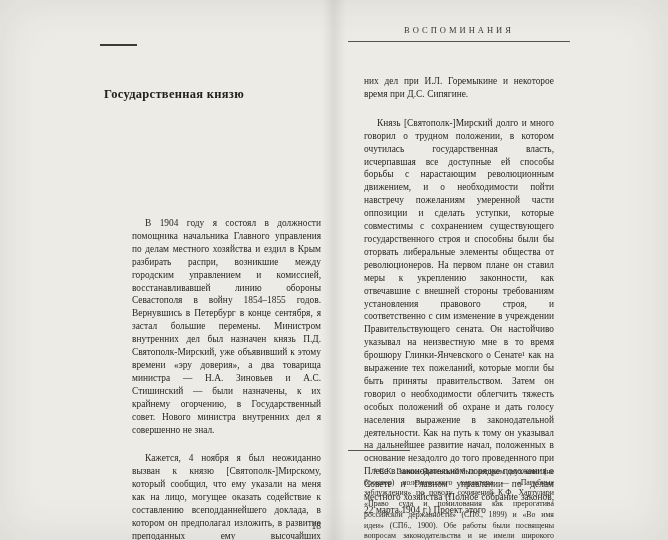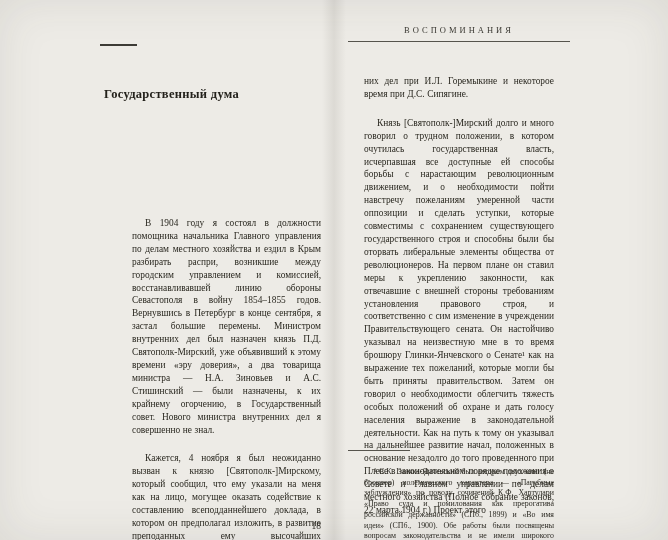--- a/index.html
+++ b/index.html
@@ -72,21 +72,21 @@
   .page.left  .page-number { left: 100px; }
   .page.right .page-number { left: 14px; width: 222px; }
 </style>
 </head>
 <body>
 
 <div class="scan">
 
   <div class="page left">
     <div class="chapter-rule"></div>
-    <h1 class="chapter-title">Государственный дума</h1>
+    <h1 class="chapter-title">Государственная князю</h1>
     <div class="left-body">
       <p class="para indent">В 1904 году я состоял в должности помощника начальника Главного управления по делам местного хозяйства и ездил в Крым разбирать распри, возникшие между городским управлением и комиссией, восстанавливавшей линию обороны Севастополя в войну 1854–1855 годов. Вернувшись в Петербург в конце сентября, я застал большие перемены. Министром внутренних дел был назначен князь П.Д. Святополк-Мирский, уже объявивший к этому времени «эру доверия», а два товарища министра — Н.А. Зиновьев и А.С. Стишинский — были назначены, к их крайнему огорчению, в Государственный совет. Нового министра внутренних дел я совершенно не знал.</p>
       <p class="para indent">Кажется, 4 ноября я был неожиданно вызван к князю [Святополк-]Мирскому, который сообщил, что ему указали на меня как на лицо, могущее оказать содействие к составлению всеподданнейшего доклада, в котором он предполагал изложить, в развитие преподанных ему высочайших предначертаний, программу преобразования внутреннего строя империи. Кто именно указал, он не пояснил, но по некоторым словам я догадался, что это был князь Оболенский, бывший товарищем министра внутрен-</p>
     </div>
     <div class="page-number">18</div>
   </div>
 
   <div class="gutter"></div>
 
   <div class="page right">

